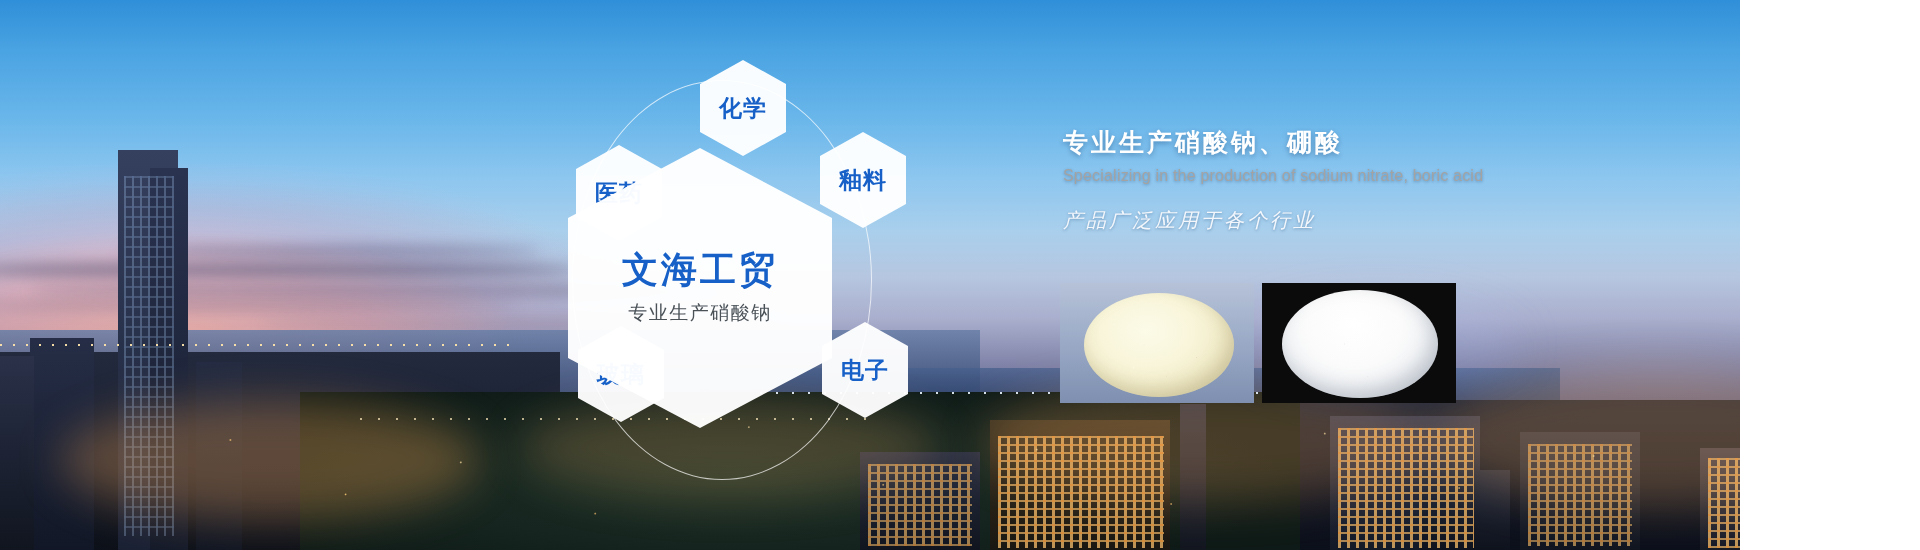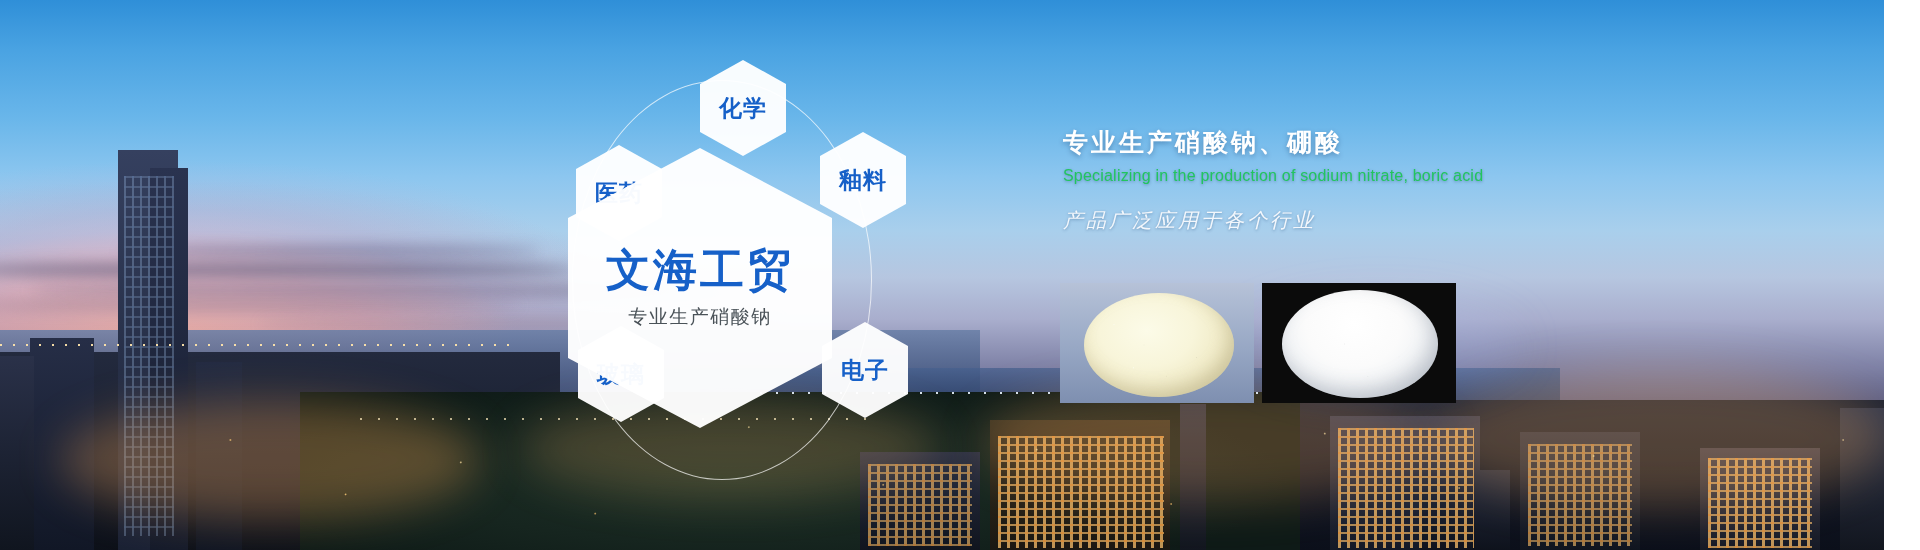--- a/index.html
+++ b/index.html
@@ -5,21 +5,21 @@
   * { box-sizing: border-box; margin: 0; padding: 0; }
   html, body {
     width: 1920px; height: 550px;
     overflow: hidden;
     font-family: "Liberation Sans", "DejaVu Sans", sans-serif;
   }
 
   
   .banner {
     position: relative;
-    width: 1884px; height: 550px;
+    width: 1740px; height: 550px;
     overflow: hidden;
     background: #0b1526;
   }
 
   
   .sky {
     position: absolute; left: 0; top: 0; width: 1920px; height: 420px;
     background:
       linear-gradient(to bottom,
         #2f8fd8 0%,
@@ -179,21 +179,21 @@
     line-height: 1;
     white-space: nowrap;
   }
   .hex-center {
     position: absolute; left: 48px; top: 118px; width: 264px; height: 280px;
     background: rgba(255,255,255,0.97);
     clip-path: polygon(50% 0%, 100% 25%, 100% 75%, 50% 100%, 0% 75%, 0% 25%);
     display:flex; flex-direction: column; align-items: center; justify-content: center;
   }
   .hex-center .title {
-    color: #1660c8; font-weight: bold; font-size: 44px; letter-spacing: 3px; line-height:1.1;
+    color: #1660c8; font-weight: bold; font-size: 36px; letter-spacing: 3px; line-height:1.1;
   }
   .hex-center .sub {
     color: #4a5258; font-size: 19px; letter-spacing: 1.5px; margin-top: 10px;
   }
 
   
   .hx-0 { left: 180px; top: 30px;  width: 86px; height: 96px; }   
   .hx-1 { left: 300px; top: 102px; width: 86px; height: 96px; }   
   .hx-2 { left: 302px; top: 292px; width: 86px; height: 96px; }   
   .hx-3 { left: 178px; top: 398px; width: 86px; height: 96px; }   
@@ -203,21 +203,21 @@
   
   .rightpanel {
     position: absolute; left: 1063px; top: 128px; width: 800px;
   }
   .r-title {
     color: #ffffff; font-size: 25px; font-weight: bold;
     letter-spacing: 3px; line-height: 1.15;
     text-shadow: 0 2px 5px rgba(0,40,90,0.35);
   }
   .r-sub {
-    color: #22c55e; font-size: 16px; letter-spacing: 0.2px;
+    color: #a3a3a3; font-size: 16px; letter-spacing: 0.2px;
     margin-top: 10px;
     text-shadow: 0 1px 3px rgba(0,40,90,0.35);
   }
   .r-tag {
     color: #f3f7fc; font-size: 20px; letter-spacing: 3px;
     margin-top: 22px; font-style: italic;
     font-family: Liberation Mono, monospace;
     text-shadow: 0 1px 3px rgba(0,40,90,0.35);
   }
 

